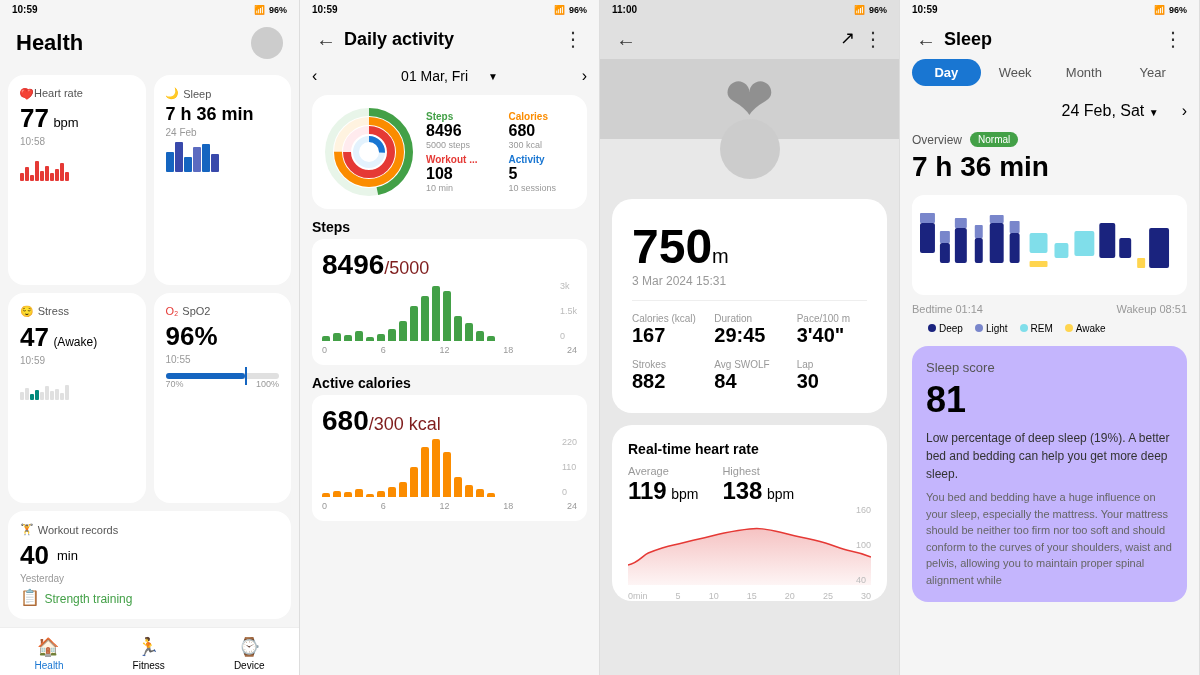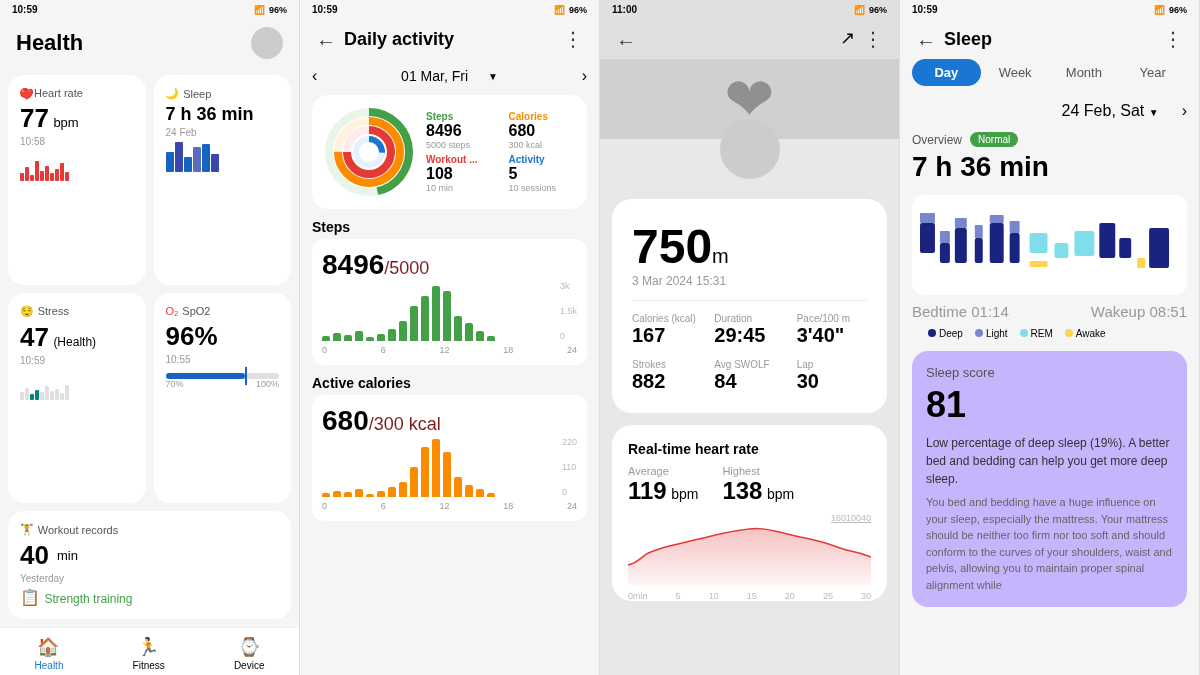--- a/index.html
+++ b/index.html
@@ -143,21 +143,21 @@
     }
     .s4-tab-active { background: #1976d2; color: #fff; font-weight: 600; }
     .s4-tab-inactive { color: #555; }
     .s4-content { flex: 1; overflow-y: auto; padding: 8px 12px; }
     .s4-date-nav { display: flex; justify-content: flex-end; align-items: center; margin-bottom: 12px; gap: 23px; }
     .overview-badge { background: #43a047; color: #fff; font-size: 10px; padding: 2px 8px; border-radius: 10px; margin-left: 8px; }
     .sleep-total { font-size: 28px; font-weight: 700; margin: 4px 0 12px; }
     .sleep-chart-area { height: 100px; background: #fff; border-radius: 12px; padding: 8px; margin-bottom: 8px; position: relative; overflow: hidden; }
     .sleep-legend { display: flex; gap: 12px; font-size: 10px; margin-bottom: 12px; padding-left: 16px; }
     .legend-dot { width: 8px; height: 8px; border-radius: 50%; display: inline-block; margin-right: 3px; }
-    .sleep-times { display: flex; justify-content: space-between; font-size: 15px; color: #999; margin-bottom: 8px; }
+    .sleep-times { display: flex; justify-content: space-between; font-size: 11px; color: #999; margin-bottom: 8px; }
     .sleep-score-card { background: #c4b5fd; border-radius: 16px; padding: 14px; }
     .sleep-score-title { font-size: 13px; color: #555; margin-bottom: 4px; }
     .sleep-score-val { font-size: 36px; font-weight: 700; margin-bottom: 8px; }
     .sleep-score-text { font-size: 12px; line-height: 1.5; color: #333; margin-bottom: 6px; font-weight: 500; }
     .sleep-score-detail { font-size: 11px; color: #666; line-height: 1.5; }
     .back-btn { font-size: 20px; color: #333; cursor: pointer; }
     .more-btn { font-size: 20px; color: #333; cursor: pointer; }
 
     
     .rings-svg { width: 90px; height: 90px; }
@@ -223,21 +223,21 @@
       </div>
     </div>
 
     <div class="health-card">
       <div class="card-title">
         <span style="color:#00897b;">😌</span>
         <span>Stress</span>
       </div>
       <div>
         <span class="card-value">47</span>
-        <span class="card-unit" style="font-size:12px;">(Health)</span>
+        <span class="card-unit" style="font-size:12px;">(Awake)</span>
       </div>
       <div class="card-time">10:59</div>
       <div class="stress-chart">
         <div style="width:4px;height:8px;background:#e0e0e0;border-radius:1px;"></div>
         <div style="width:4px;height:12px;background:#e0e0e0;border-radius:1px;"></div>
         <div style="width:4px;height:6px;background:#00897b;border-radius:1px;"></div>
         <div style="width:4px;height:10px;background:#00897b;border-radius:1px;"></div>
         <div style="width:4px;height:8px;background:#e0e0e0;border-radius:1px;"></div>
         <div style="width:4px;height:14px;background:#e0e0e0;border-radius:1px;"></div>
         <div style="width:4px;height:9px;background:#e0e0e0;border-radius:1px;"></div>
@@ -510,21 +510,21 @@
         <div>
           <div class="heart-label">Highest</div>
           <div>
             <span class="heart-val">138</span>
             <span class="heart-unit">bpm</span>
           </div>
         </div>
       </div>
 
       <div style="position:relative;height:80px;">
-        <div style="position:absolute;right:0;top:8px;display:flex;flex-direction:row;justify-content:space-between;height:80px;font-size:9px;color:#bbb;text-decoration:underline;">
+        <div style="position:absolute;right:0;top:0;display:flex;flex-direction:column;justify-content:space-between;height:80px;font-size:9px;color:#bbb;">
           <span>160</span>
           <span>100</span>
           <span>40</span>
         </div>
         <svg width="100%" height="80" viewBox="0 0 240 80" preserveAspectRatio="none">
           <defs>
             <linearGradient id="hrGrad" x1="0" y1="0" x2="0" y2="1">
               <stop offset="0%" stop-color="#ef9a9a" stop-opacity="0.6"></stop>
               <stop offset="100%" stop-color="#ef9a9a" stop-opacity="0.1"></stop>
             </linearGradient>

